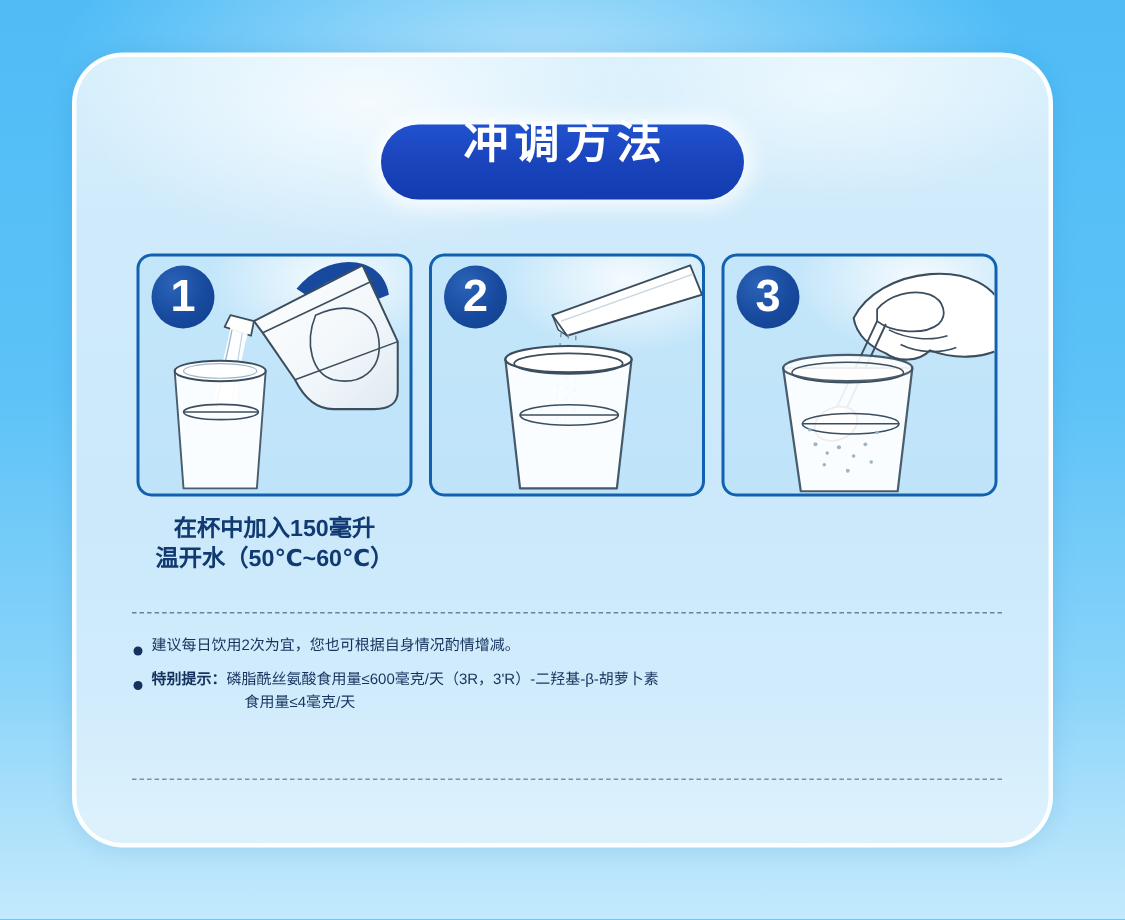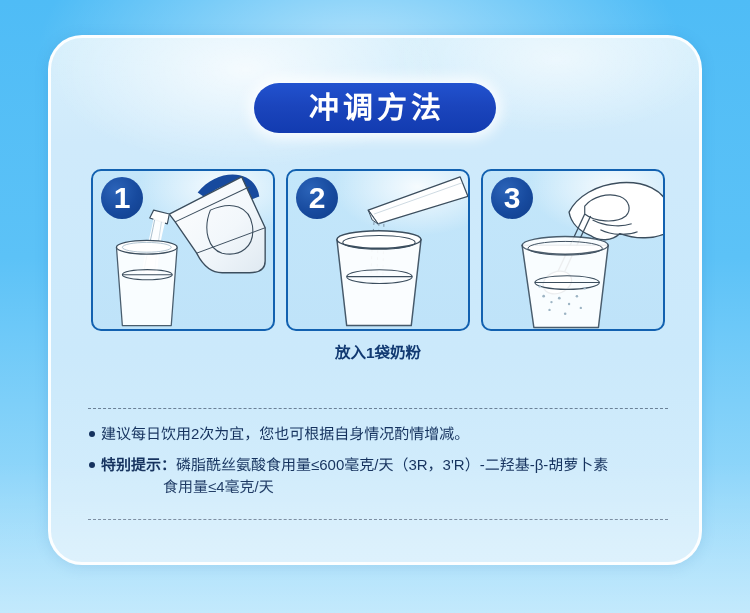--- a/index.html
+++ b/index.html
@@ -58,22 +58,23 @@
     justify-content:center;
   }
   .banner{
     position:relative;
     width: 242px;
     height: 50px;
     border-radius: 25px;
     background: linear-gradient(180deg, #2152cf 0%, #1b45bd 45%, #123bb0 100%);
     box-shadow: 0 0 14px 5px rgba(255,255,255,0.85);
     display:flex;
-    align-items:center;
+    align-items:flex-start;
     justify-content:center;
+    font-family:Liberation Mono, monospace;
   }
   .banner-text{
     color:#ffffff;
     font-size: 30px;
     font-weight: 700;
     letter-spacing: 4px;
     line-height: 1;
     padding-left:4px;
     white-space:nowrap;
   }
@@ -149,21 +150,21 @@
   .notes{
     position:absolute;
     left: 38px;
     top: 385px;
     width: 588px;
     color:#15325e;
   }
   .note{
     display:flex;
     align-items:flex-start;
-    font-size: 15px;
+    font-size: 10px;
     line-height: 1.5;
     margin-bottom: 8px;
   }
   .dot{
     flex:0 0 auto;
     width: 6px;
     height: 6px;
     border-radius:50%;
     background:#15325e;
     margin: 8px 6px 0 0;
@@ -216,20 +217,22 @@
             <path d="M70 52 C 67 72, 64 88, 63 104" fill="none" stroke="#c3d3de" stroke-width="0.8"></path>
 
             <path d="M24 78 L 86 78 L 80 158 L 30 158 Z" fill="#ffffff" opacity="0.9" stroke="#3c4e5e" stroke-width="1.3" stroke-linejoin="round"></path>
             <ellipse cx="55" cy="78" rx="31" ry="7" fill="#ffffff" stroke="#3c4e5e" stroke-width="1.3"></ellipse>
             <ellipse cx="55" cy="78" rx="25" ry="5" fill="none" stroke="#9fb6c6" stroke-width="0.8"></ellipse>
 
             <path d="M30 106 L 81 106" fill="none" stroke="#3c4e5e" stroke-width="1.1"></path>
             <ellipse cx="55.5" cy="106" rx="25.5" ry="5.2" fill="none" stroke="#3c4e5e" stroke-width="1.1"></ellipse>
           </svg>
         </div>
+        <div class="caption">在杯中加入150毫升
+温开水（50℃~60℃）</div>
       </div>
 
       <div class="step">
         <div class="panel">
           <div class="badge">2</div>
           <svg class="art" viewBox="0 0 184 162">
 
             <path d="M82 40 L 176 6 L 184 26 L 92 54 Z" fill="#ffffff" stroke="#3c4e5e" stroke-width="1.3" stroke-linejoin="round"></path>
             <path d="M82 40 L 92 54 L 86 50 Z" fill="#eef3f7" stroke="#3c4e5e" stroke-width="1"></path>
             <path d="M88 44 L 178 12" fill="none" stroke="#c7d5de" stroke-width="0.9"></path>
@@ -241,21 +244,20 @@
             </g>
 
             <path d="M50 70 L 136 70 L 126 158 L 60 158 Z" fill="#ffffff" opacity="0.92" stroke="#3c4e5e" stroke-width="1.5" stroke-linejoin="round"></path>
             <ellipse cx="93" cy="70" rx="43" ry="9" fill="#ffffff" stroke="#3c4e5e" stroke-width="1.5"></ellipse>
             <ellipse cx="93" cy="73" rx="37" ry="7" fill="none" stroke="#3c4e5e" stroke-width="1.1"></ellipse>
 
             <path d="M60 108 L 127 108" fill="none" stroke="#3c4e5e" stroke-width="1.1"></path>
             <ellipse cx="93.5" cy="108" rx="33.5" ry="7" fill="none" stroke="#3c4e5e" stroke-width="1.1"></ellipse>
           </svg>
         </div>
-        <div class="caption">放入1袋奶粉</div>
       </div>
 
       <div class="step">
         <div class="panel">
           <div class="badge">3</div>
           <svg class="art" viewBox="0 0 184 162">
 
             <path d="M88 42 C 96 26, 116 14, 140 12 C 166 10, 184 20, 190 36
                      L 190 62 C 176 70, 156 70, 140 64
                      C 132 72, 118 72, 110 66

